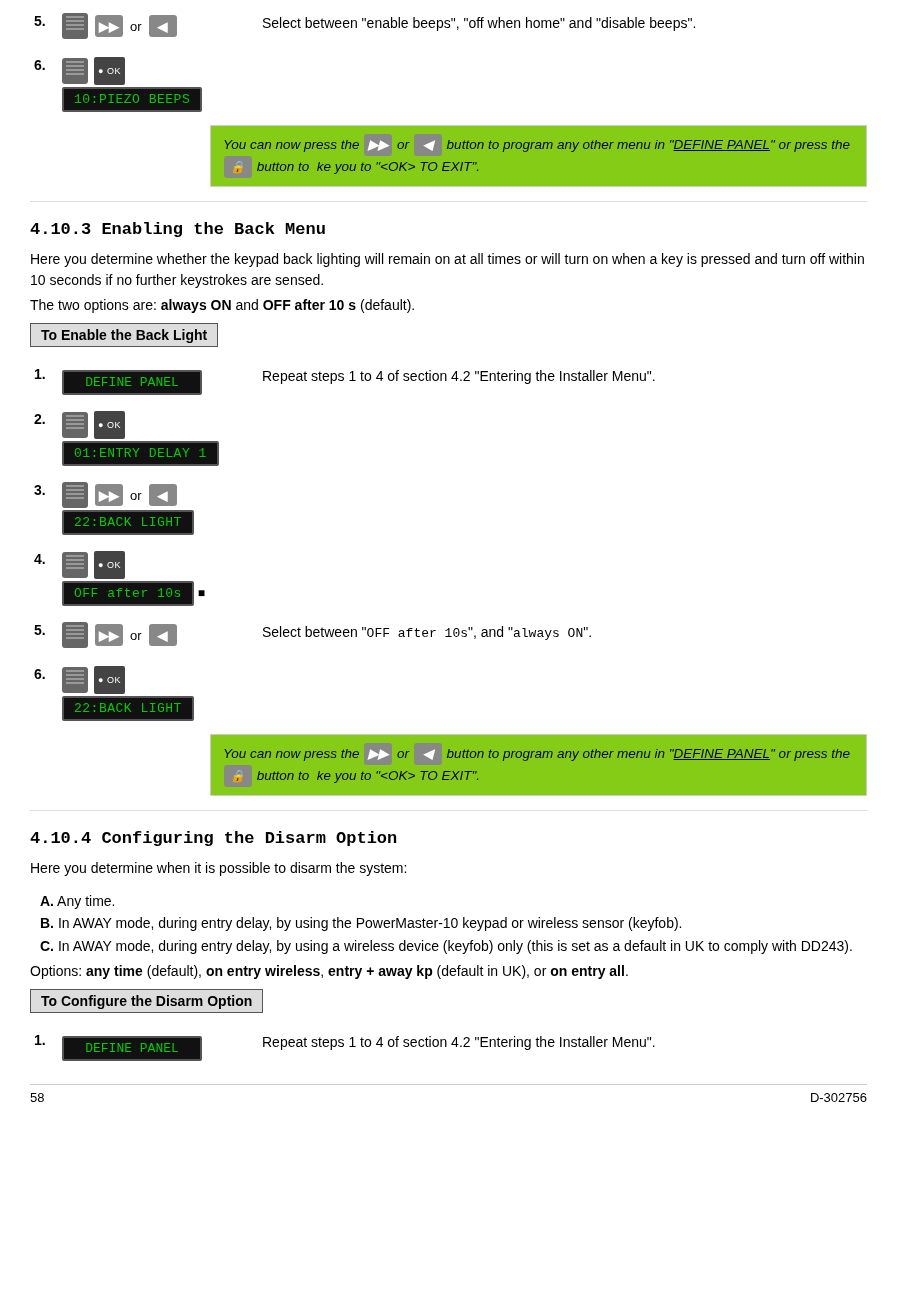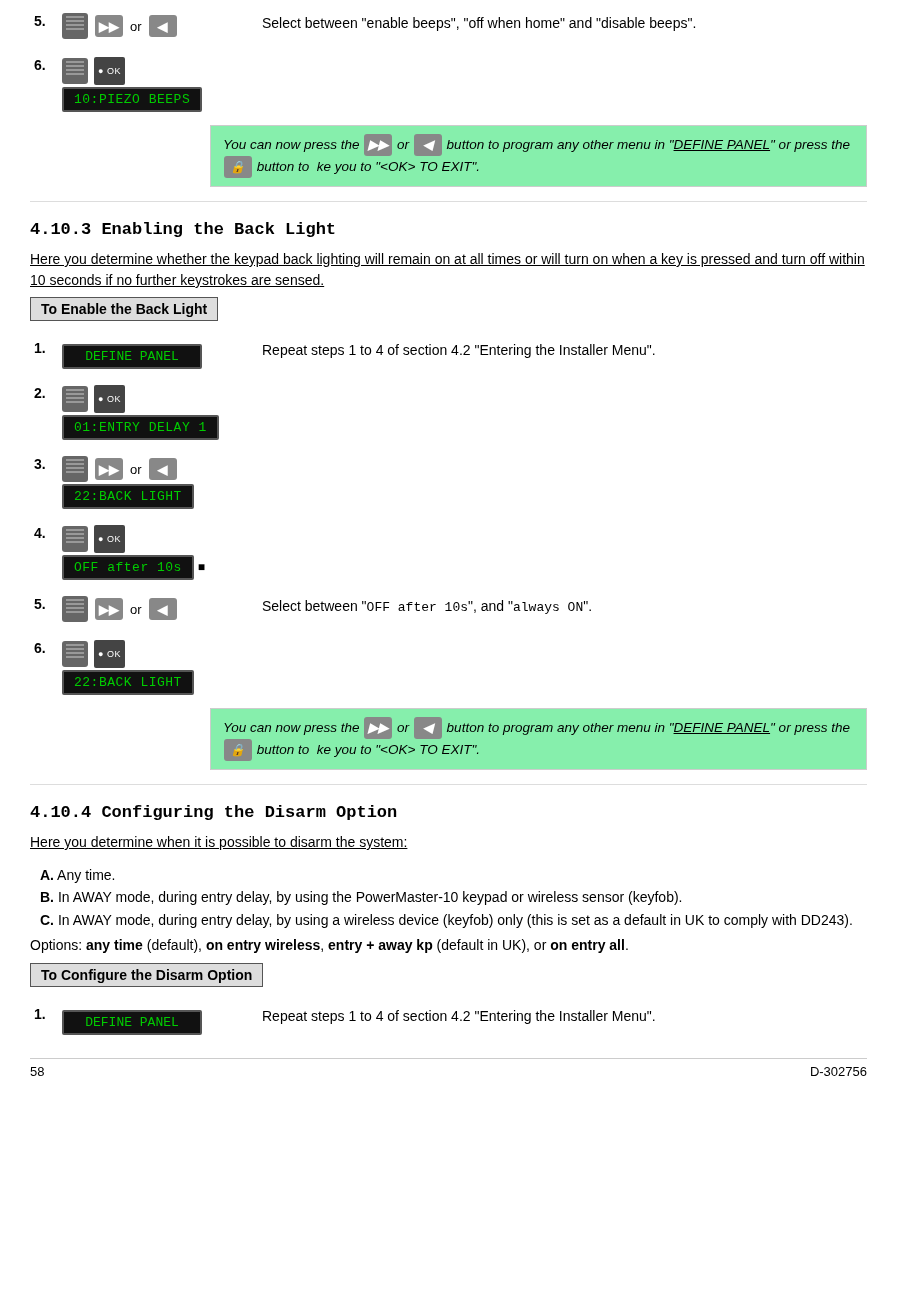--- a/index.html
+++ b/index.html
@@ -15,21 +15,20 @@
     .section-header {
       font-family: 'Courier New', monospace;
       font-size: 17px;
       font-weight: bold;
       margin: 18px 0 10px 0;
     }
     .section-intro {
       font-size: 14px;
       line-height: 1.5;
       margin-bottom: 6px;
-      text-decoration: underline;
     }
     .options-line {
       font-size: 14px;
       margin-bottom: 10px;
     }
     .steps-table {
       width: 100%;
       border-collapse: collapse;
       margin-bottom: 10px;
     }
@@ -87,21 +86,21 @@
       height: 14px;
       background: repeating-linear-gradient(
         #999 0px, #999 2px, #666 2px, #666 4px
       );
       position: absolute;
       top: 3px;
       left: 4px;
     }
     
     .info-box {
-      background: #86efac;
+      background: #84cc16;
       border: 1px solid #ccc;
       font-style: italic;
       font-size: 13.5px;
       line-height: 1.55;
       padding: 8px 12px;
       margin: 8px 0 8px 180px;
     }
     .mono {
       font-family: 'Courier New', monospace;
       font-size: 13px;
@@ -233,22 +232,25 @@
   <div class="info-box">
     You can now press the <span class="arrow-btn" style="display:inline-flex;vertical-align:middle;">▶▶</span> or 
     <span class="arrow-btn" style="display:inline-flex;vertical-align:middle;">◀</span> button to p<span>r</span>ogram any other 
     menu in "<span class="underline">DEFINE PANEL</span>" or press the <span class="lock-btn" style="display:inline-flex;vertical-align:middle;">🔒</span> button to &nbsp;ke you to "&lt;OK&gt; TO EXIT".
   </div>
 </div>
 
 <hr class="section-divider">
 
 <div>
-  <div class="section-header">4.10.3 Enabling the Back Light</div>
+  <div class="section-header">4.10.3 Enabling the Back Menu</div>
   <div class="section-intro">Here you determine whether the keypad back lighting will remain on at all times or will turn on when a key is pressed and turn off within 10 seconds if no further keystrokes are sensed.</div>
+  <div class="options-line">
+    The two options are: <strong>always ON</strong> and <strong>OFF after 10 s</strong> (default).
+  </div>
 
   <div class="section-title-box">To Enable the Back Light</div>
 
   
   <table class="steps-table">
     <tbody>
         <tr>
       <td class="step-num">1.</td>
       <td class="step-left">
         <div>

